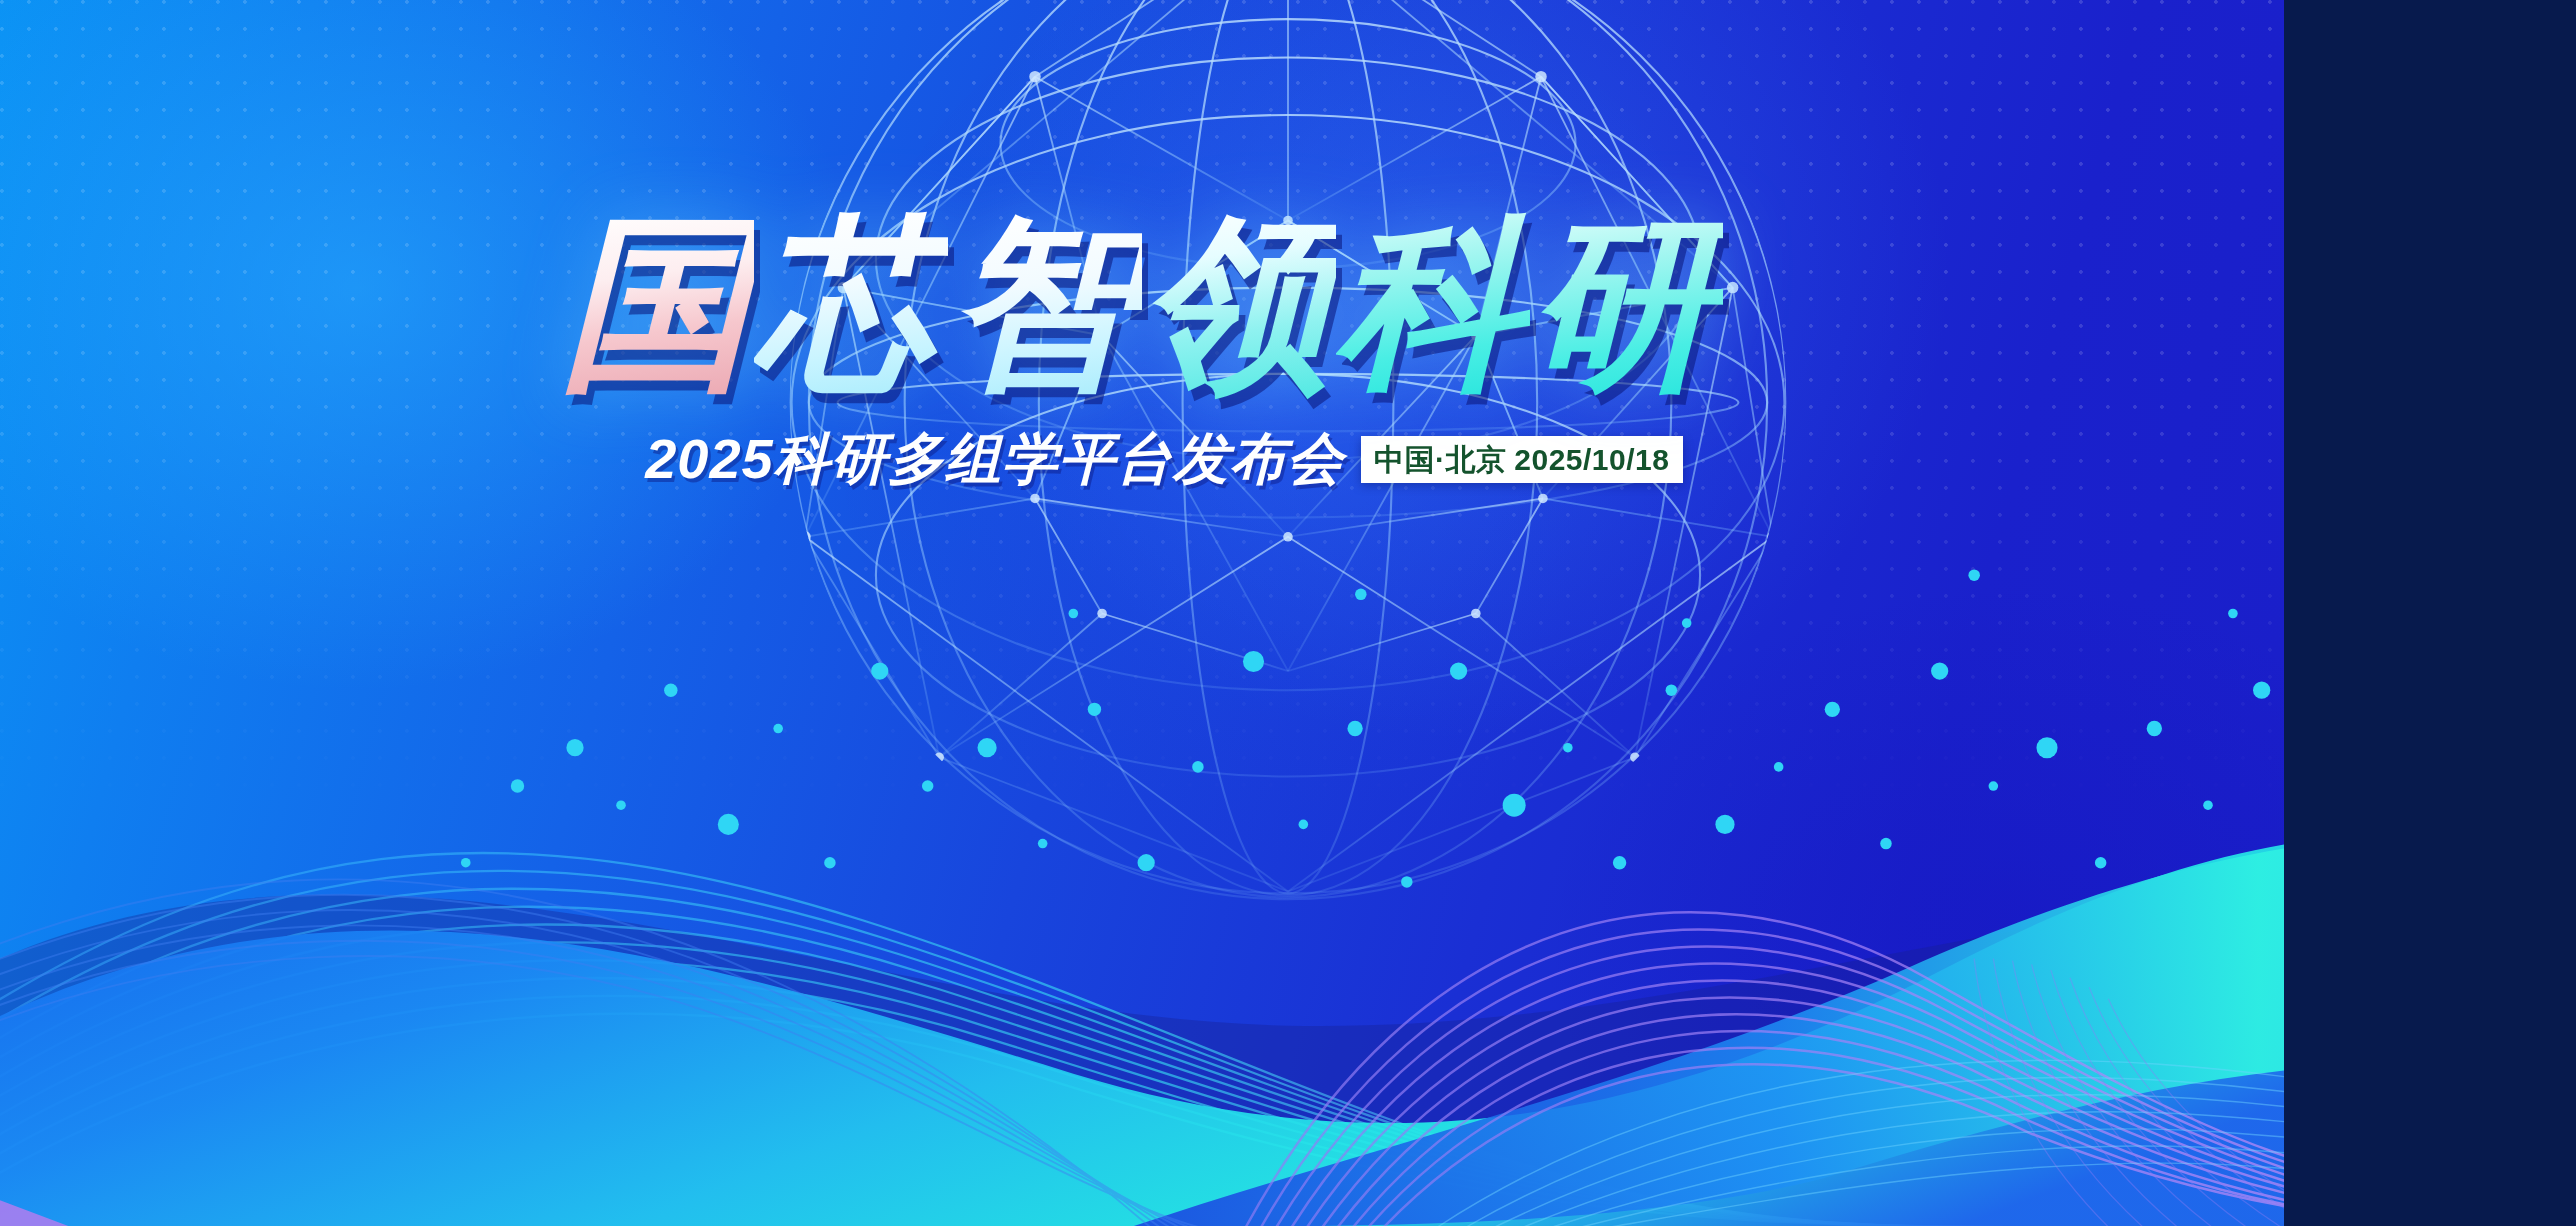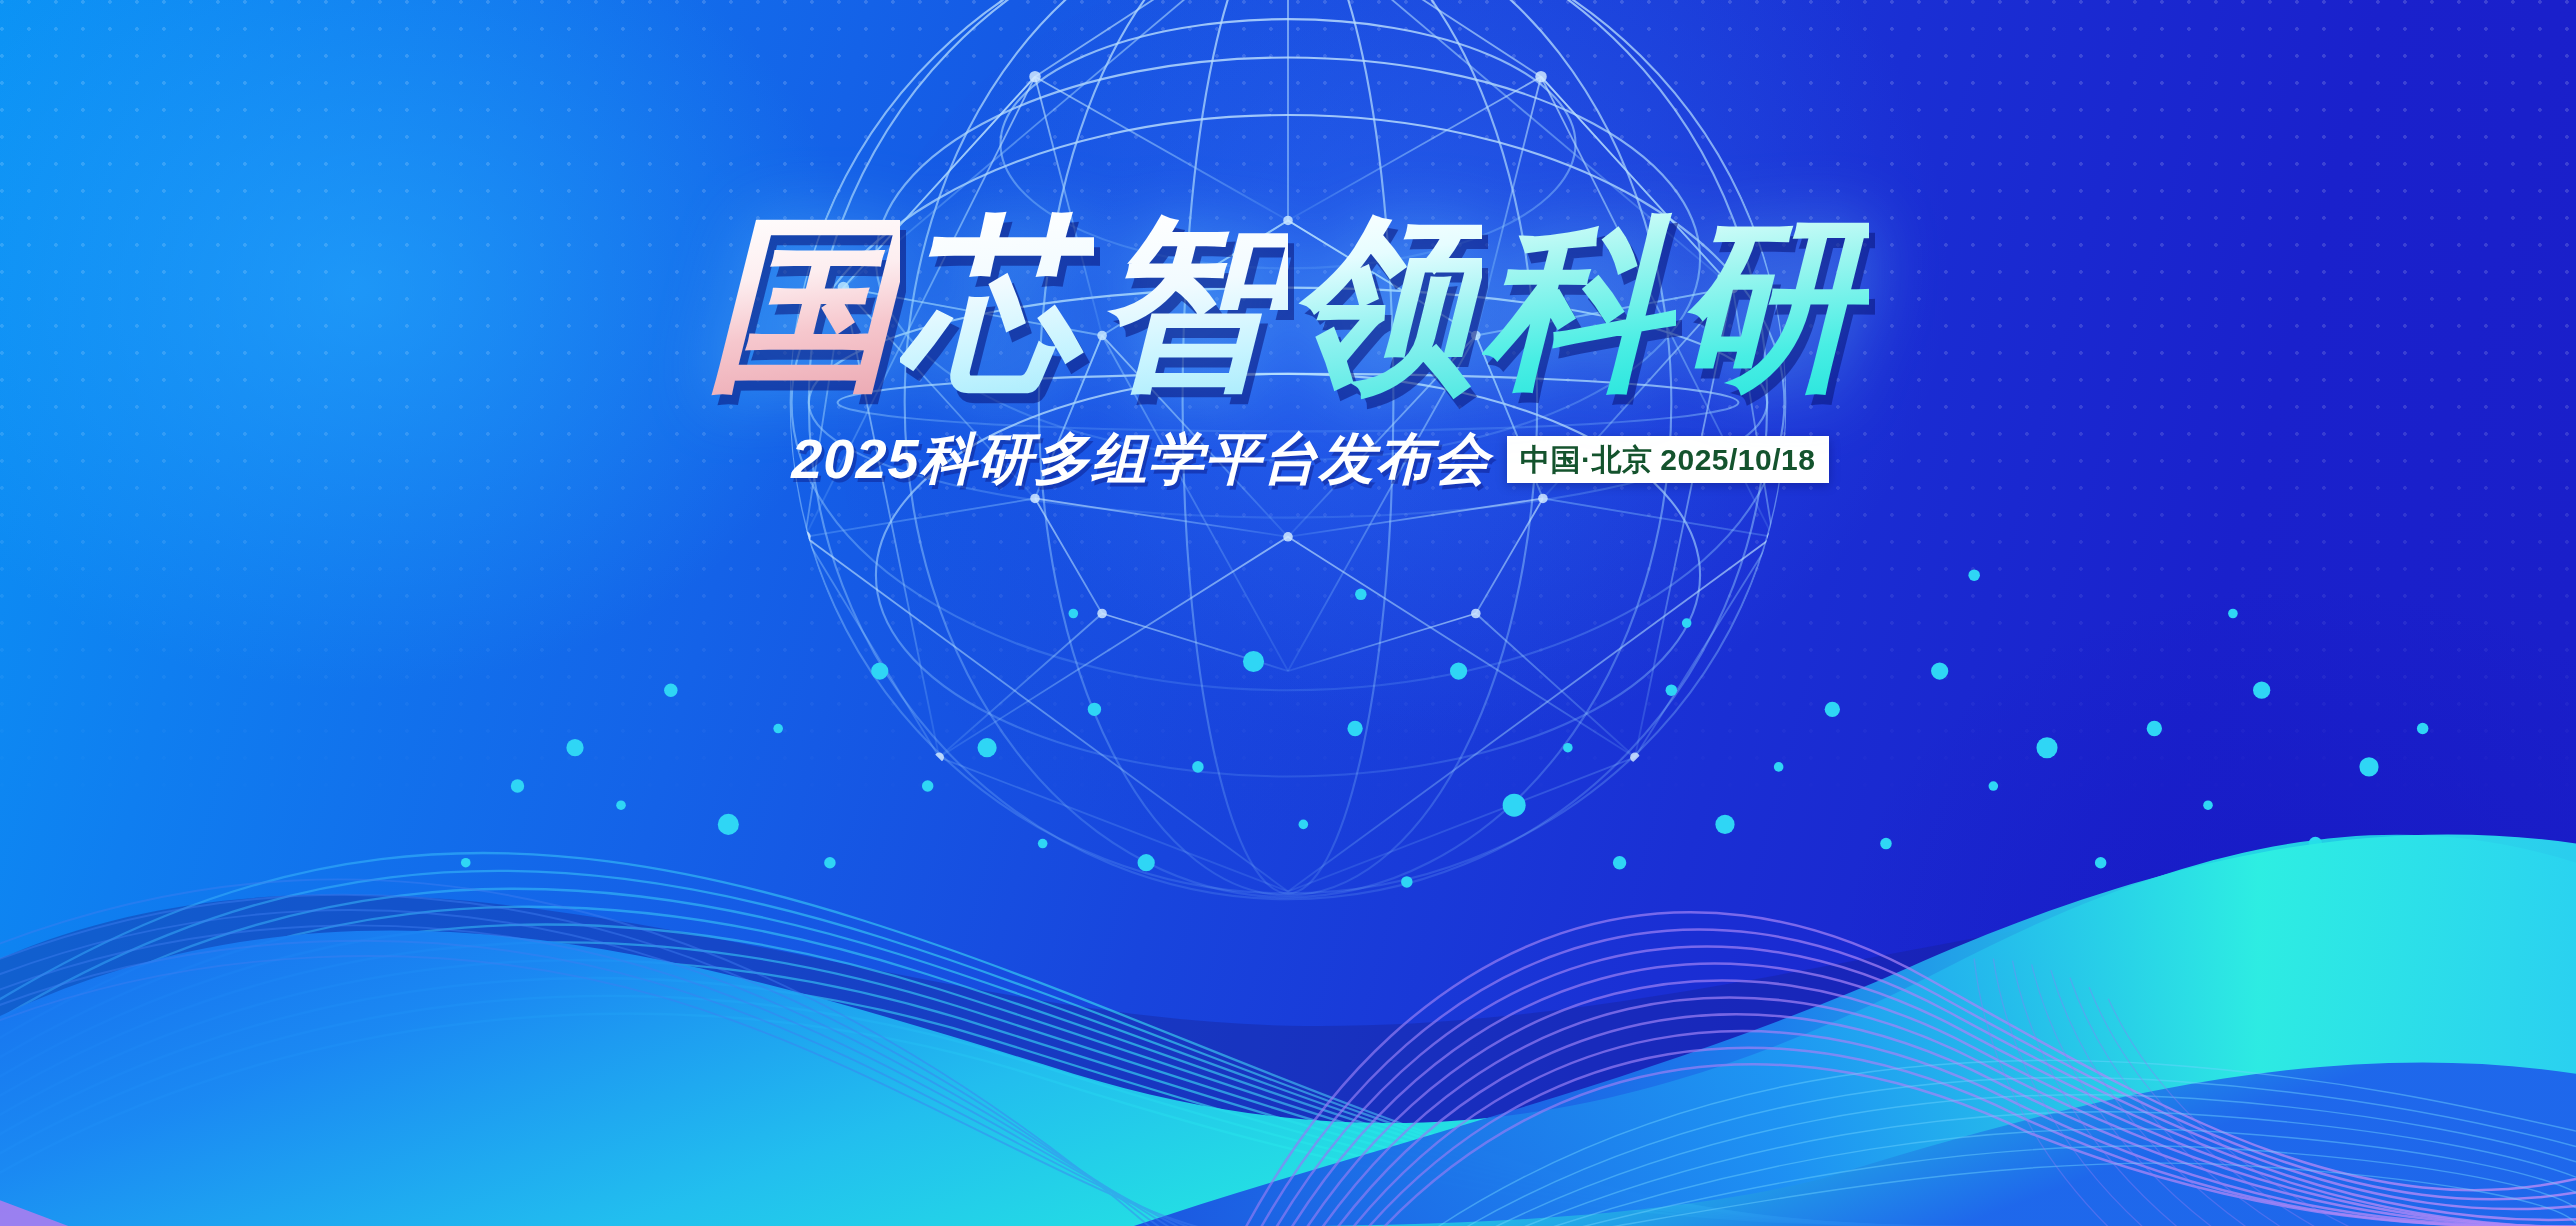--- a/index.html
+++ b/index.html
@@ -1,18 +1,18 @@
 <!DOCTYPE html>
 <html lang="zh"><head>
 <meta charset="utf-8">
 <title>Event Banner</title>
 <style>
   html,body{margin:0;padding:0;background:#071a4d;}
   #stage{
-    position:relative;width:2576px;height:1227px;overflow:hidden;
+    position:relative;width:2284px;height:1227px;overflow:hidden;
     font-family:"Liberation Sans","DejaVu Sans",sans-serif;
     background:linear-gradient(105deg,#0b93f5 0%,#0f7ef0 12%,#1462e8 30%,#1845dd 48%,#1a2fd4 66%,#1a21cc 82%,#1a1ec9 100%);
   }
   
   .glow{position:absolute;border-radius:50%;pointer-events:none;}
   .glow.a{left:-364px;top:-287px;width:1438px;height:1150px;
     background:radial-gradient(closest-side,rgba(40,175,255,.55),rgba(40,175,255,0) 70%);}
   .glow.b{left:728px;top:-402px;width:1438px;height:1342px;
     background:radial-gradient(closest-side,rgba(60,140,255,.30),rgba(60,140,255,0) 70%);}
   .glow.c{right:-402px;bottom:-249px;width:1342px;height:1054px;

